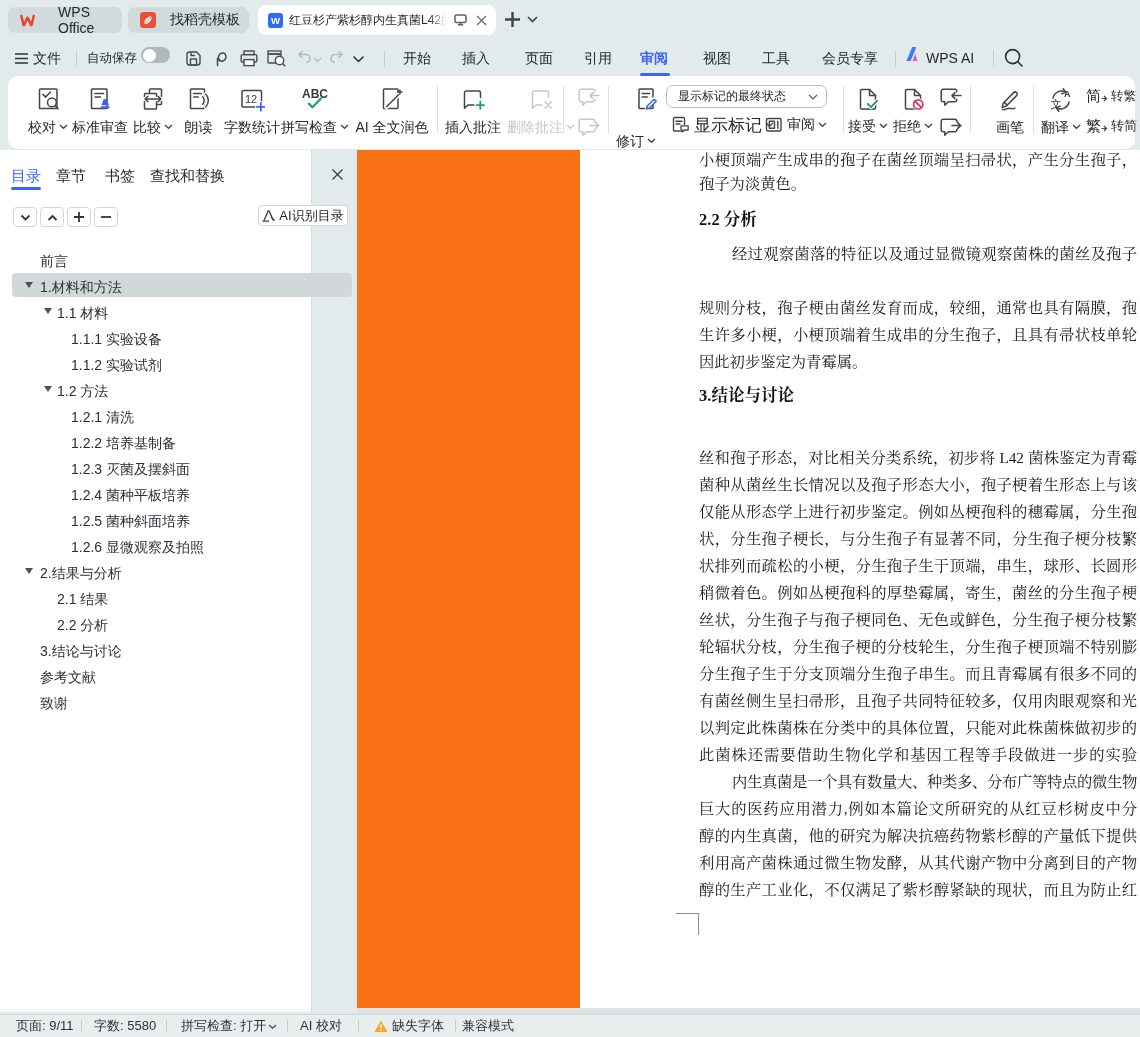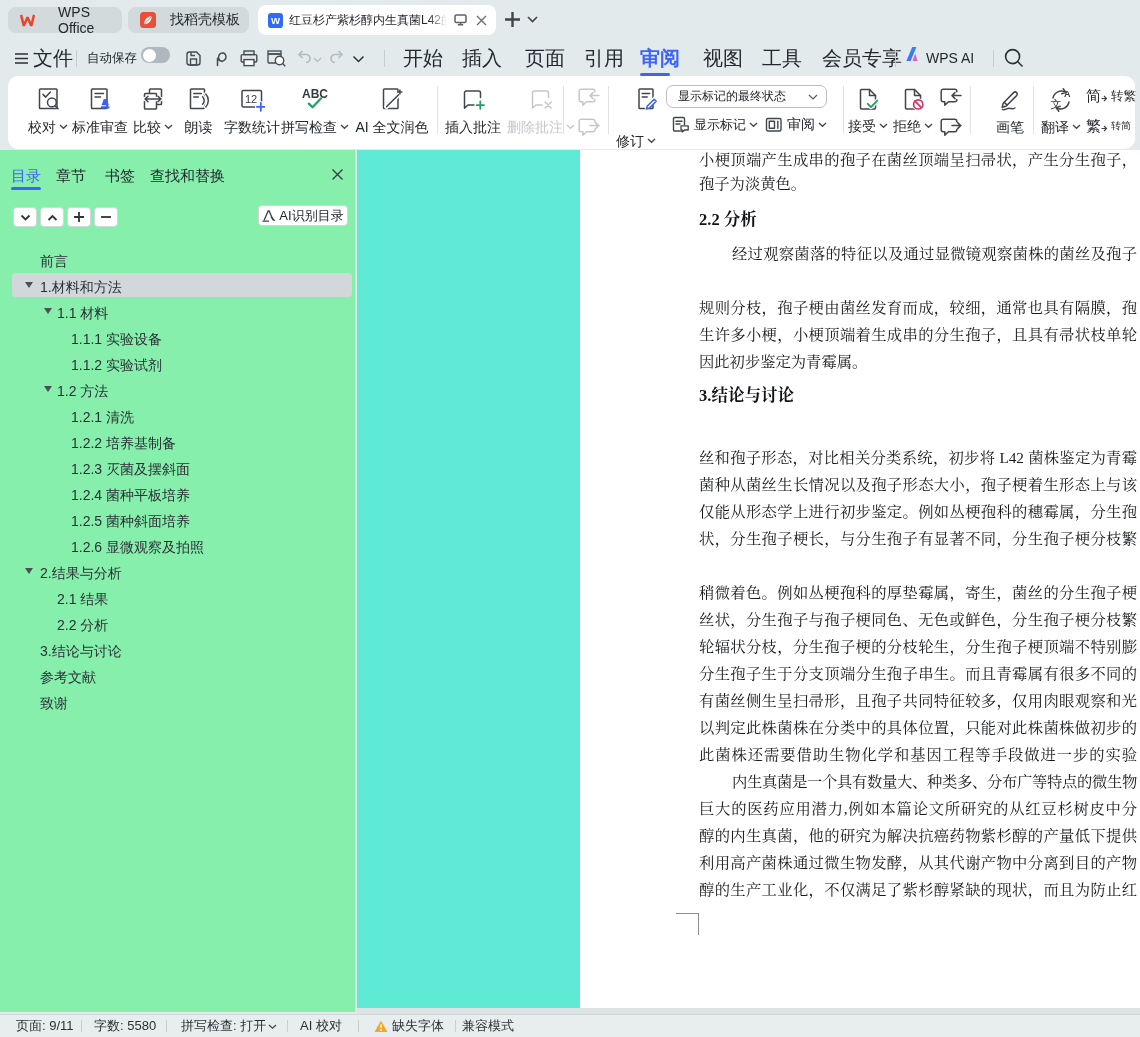--- a/index.html
+++ b/index.html
@@ -4,38 +4,38 @@
 *{margin:0;padding:0;box-sizing:border-box}
 html,body{width:1140px;height:1037px;overflow:hidden}
 body{position:relative;font-family:"Liberation Sans",sans-serif;background:#e2eaeb;color:#22272d}
 .abs{position:absolute}
 
 #tabbar{position:absolute;left:0;top:0;width:1140px;height:40px;background:#e2eaeb}
 .tab{position:absolute;top:7px;height:26px;border-radius:8px;background:#d2dadb;display:flex;align-items:center;font-size:14px;color:#23282e}
 .tab.active{top:5px;height:30px;background:#fff;border-radius:8px}
 
 #menubar{position:absolute;left:0;top:40px;width:1140px;height:36px;background:#e2eaeb}
-.mitem{position:absolute;top:0;height:36px;line-height:36px;font-size:20px;color:#23282e}
+.mitem{position:absolute;top:0;height:36px;line-height:36px;font-size:14px;color:#23282e}
 .vdiv{position:absolute;width:1px;background:#c7cdd1}
 
 #ribbon{position:absolute;left:8px;top:76px;width:1127px;height:73px;background:#fff;border-radius:10px}
 .ritem{position:absolute;top:11px;text-align:center;font-size:14px;color:#23282e}
 .ritem .lab{margin-top:5px;height:18px;line-height:18px;white-space:nowrap}
 .ritem svg.ic{display:block;margin:0 auto}
 .rdiv{position:absolute;top:10px;height:48px;width:1px;background:#dfe2e5}
 .gray{color:#c3c8cc}
 .chev{display:inline-block;vertical-align:2px;margin-left:3px}
 
-#sidebar{position:absolute;left:0;top:150px;width:356px;height:862px;background:#86efac;border-right:1px solid #d8dcde}
+#sidebar{position:absolute;left:0;top:150px;width:312px;height:862px;background:#ffffff;border-right:1px solid #d8dcde}
 .stab{position:absolute;top:17px;font-size:15px;color:#23282e}
 .tocrow{position:absolute;left:0;font-size:14px;line-height:18px;color:#2b3036;white-space:nowrap}
 .tri{position:absolute;width:0;height:0;border-left:4.5px solid transparent;border-right:4.5px solid transparent;border-top:6px solid #4a5056}
 .sbtn{position:absolute;top:57px;width:24px;height:20px;background:#fff;border:1px solid #d2d7d9;border-radius:4px}
 
-#workspace{position:absolute;left:357px;top:150px;width:783px;height:858px;background:#5eead4}
+#workspace{position:absolute;left:357px;top:150px;width:783px;height:858px;background:#f97316}
 #page{position:absolute;left:223px;top:0;width:560px;height:858px;background:#fff}
 .dl{position:absolute;left:119px;width:438px;font-family:"Liberation Serif","Noto Serif CJK SC","Noto Serif SC",serif;font-size:15.3px;line-height:26px;text-align:justify;text-align-last:justify;color:#16191d}
 .din{left:152px;width:405px}
 .dlast{text-align:right;text-align-last:left;white-space:nowrap}
 .dh{position:absolute;font-family:"Liberation Serif","Noto Serif CJK SC","Noto Serif SC",serif;font-weight:bold;font-size:16.5px;line-height:26px;white-space:nowrap;color:#101418}
 
 #hscroll{position:absolute;left:357px;top:1008px;width:783px;height:6px;background:#dde2e4}
 #statusbar{position:absolute;left:0;top:1014px;width:1140px;height:23px;background:#e8edee;border-top:1px solid #d1d6d9;font-size:13px;color:#2b3036}
 .sitem{position:absolute;top:0;height:22px;line-height:22px;white-space:nowrap}
 .sdiv{position:absolute;top:5px;height:12px;width:1px;background:#c8cdd0}
@@ -280,21 +280,21 @@
       </svg>
   </div>
 
   <div class="abs" style="left:664px;top:40px;height:18px;display:flex;align-items:center">
     <svg width="18" height="18" viewBox="0 0 18 18" stroke="#41464d" fill="none" stroke-width="1.4" stroke-linecap="round" stroke-linejoin="round">
         <rect x="1.5" y="1.5" width="11" height="13.5" rx="1.2"></rect>
         <path d="M4 5.2h6M4 8h4"></path>
         <path d="M8.3 9h8.6v5.8h-4.4l-2.8 2.6v-2.6h-1.4z" fill="#fff" stroke="none"></path>
         <path d="M9 9.8h7.2v4.2h-3.9l-2.1 1.9v-1.9H9z" stroke-width="1.3"></path>
       </svg>
-    <span style="font-size:13px;margin-left:4px">显示标记</span>
+    <span style="font-size:17px;margin-left:4px">显示标记</span>
     <svg class="chev" width="9" height="6" viewBox="0 0 9 6">
         <path d="M1 1l3.5 3.3L8 1" stroke="#41464d" stroke-width="1.3" fill="none"></path>
       </svg>
   </div>
 
   <div class="abs" style="left:757px;top:40px;height:18px;display:flex;align-items:center">
     <svg width="18" height="18" viewBox="0 0 18 18" stroke="#41464d" fill="none" stroke-width="1.4" stroke-linecap="round" stroke-linejoin="round">
         <rect x="1.5" y="2.5" width="14.5" height="12.5" rx="1.5"></rect>
         <rect x="4.3" y="5.3" width="5.2" height="6.9"></rect>
         <path d="M12.8 5.3v6.9"></path>
@@ -372,21 +372,21 @@
       <svg width="8" height="8" viewBox="0 0 8 8" style="margin:6px 2px 0 0">
         <path d="M0.5 3.5h4.5M3 1l2.5 2.5L3 6" stroke="#41464d" stroke-width="1.2" fill="none"></path>
       </svg>
     <span style="font-size:12.5px">转繁</span>
   </div>
   <div class="abs" style="left:1078px;top:41px;height:18px;display:flex;align-items:center;white-space:nowrap;width:70px">
     <span style="font-size:15px">繁</span>
       <svg width="8" height="8" viewBox="0 0 8 8" style="margin:6px 2px 0 0">
         <path d="M0.5 3.5h4.5M3 1l2.5 2.5L3 6" stroke="#41464d" stroke-width="1.2" fill="none"></path>
       </svg>
-    <span style="font-size:10px">转简</span>
+    <span style="font-size:13px">转简</span>
   </div>
 </div>
 <div id="sidebar">
   <div class="stab" style="left:11px;color:#3c64fc">目录</div>
   <div class="abs" style="left:11px;top:37px;width:30px;height:3px;border-radius:2px;background:#3c64fc"></div>
   <div class="stab" style="left:56px">章节</div>
   <div class="stab" style="left:105px">书签</div>
   <div class="stab" style="left:150px">查找和替换</div>
   <svg class="abs" style="left:331px;top:18px" width="13" height="13" viewBox="0 0 13 13">
       <path d="M1.5 1.5l10 10M11.5 1.5l-10 10" stroke="#393f45" stroke-width="1.4"></path>
@@ -442,20 +442,21 @@
   <div class="dh" style="left:119px;top:57px">2.2 分析</div>
   <div class="dl din" style="top:91px">经过观察菌落的特征以及通过显微镜观察菌株的菌丝及孢子</div>
   <div class="dl" style="top:145px">规则分枝，孢子梗由菌丝发育而成，较细，通常也具有隔膜，孢</div>
   <div class="dl" style="top:172px">生许多小梗，小梗顶端着生成串的分生孢子，且具有帚状枝单轮</div>
   <div class="dl dlast" style="top:199px">因此初步鉴定为青霉属。</div>
   <div class="dh" style="left:119px;top:233px">3.结论与讨论</div>
   <div class="dl" style="top:295px">丝和孢子形态，对比相关分类系统，初步将 L42 菌株鉴定为青霉</div>
   <div class="dl" style="top:322px">菌种从菌丝生长情况以及孢子形态大小，孢子梗着生形态上与该</div>
   <div class="dl" style="top:349px">仅能从形态学上进行初步鉴定。例如丛梗孢科的穗霉属，分生孢</div>
   <div class="dl" style="top:376px">状，分生孢子梗长，与分生孢子有显著不同，分生孢子梗分枝繁</div>
+  <div class="dl" style="top:403px">状排列而疏松的小梗，分生孢子生于顶端，串生，球形、长圆形</div>
   <div class="dl" style="top:430px">稍微着色。例如丛梗孢科的厚垫霉属，寄生，菌丝的分生孢子梗</div>
   <div class="dl" style="top:457px">丝状，分生孢子与孢子梗同色、无色或鲜色，分生孢子梗分枝繁</div>
   <div class="dl" style="top:484px">轮辐状分枝，分生孢子梗的分枝轮生，分生孢子梗顶端不特别膨</div>
   <div class="dl" style="top:511px">分生孢子生于分支顶端分生孢子串生。而且青霉属有很多不同的</div>
   <div class="dl" style="top:538px">有菌丝侧生呈扫帚形，且孢子共同特征较多，仅用肉眼观察和光</div>
   <div class="dl" style="top:565px">以判定此株菌株在分类中的具体位置，只能对此株菌株做初步的</div>
   <div class="dl" style="top:592px">此菌株还需要借助生物化学和基因工程等手段做进一步的实验</div>
   <div class="dl din" style="top:619px;letter-spacing:-0.4px">内生真菌是一个具有数量大、种类多、分布广等特点的微生物</div>
   <div class="dl" style="top:646px">巨大的医药应用潜力,例如本篇论文所研究的从红豆杉树皮中分</div>
   <div class="dl" style="top:673px">醇的内生真菌，他的研究为解决抗癌药物紫杉醇的产量低下提供</div>

